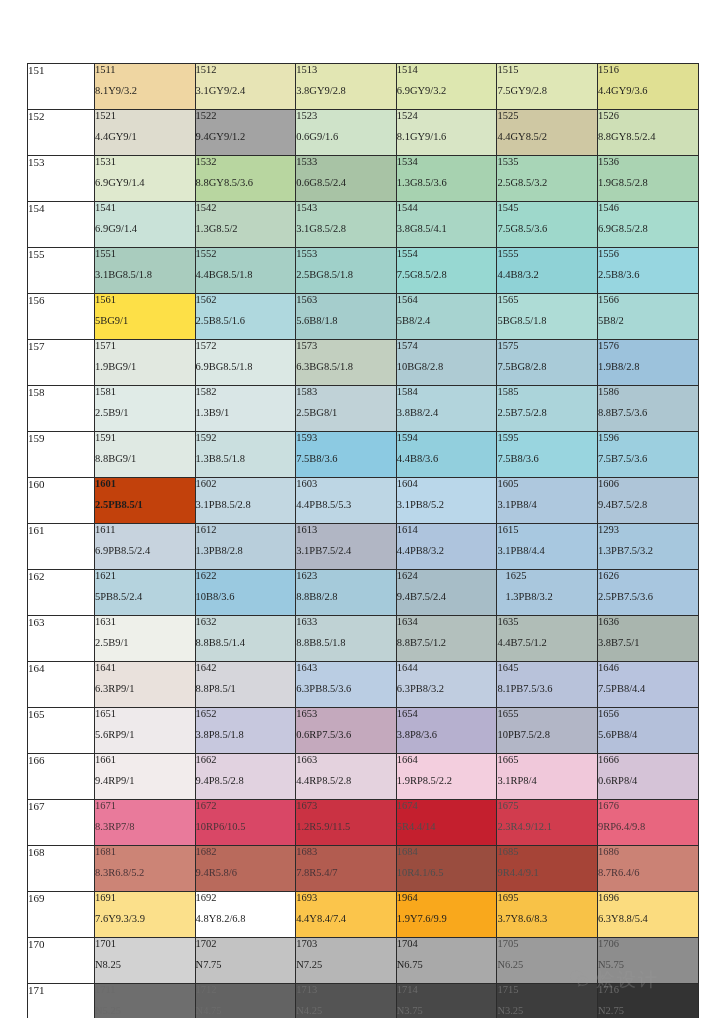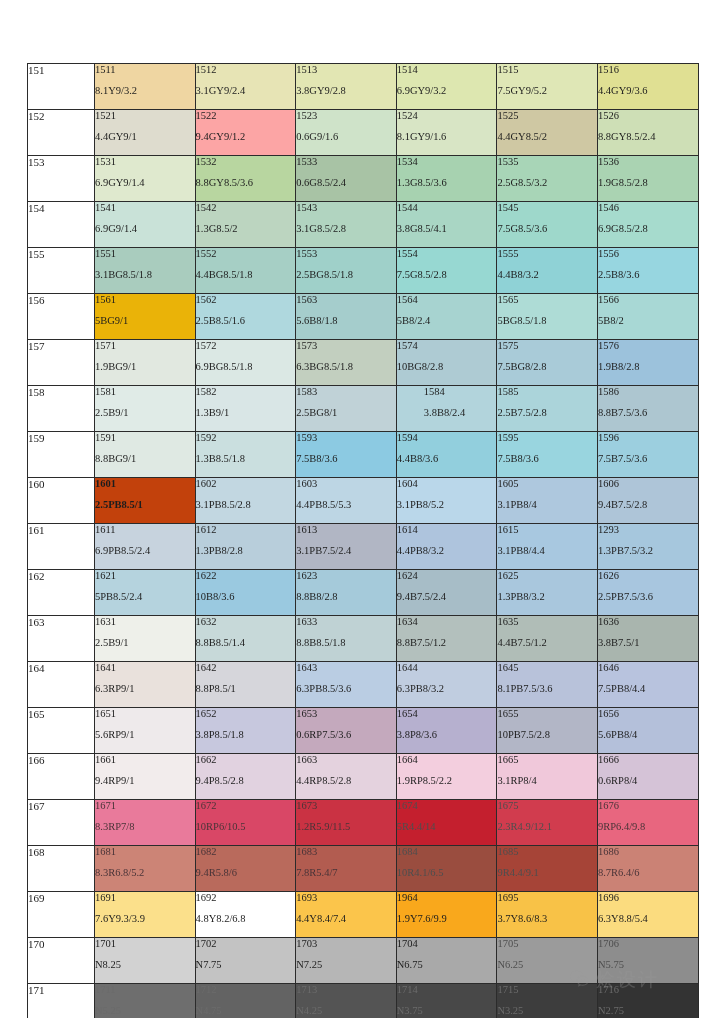--- a/index.html
+++ b/index.html
@@ -112,34 +112,34 @@
           <td class="swatch" style="background-color: rgb(226, 230, 179);">
             <span class="swatch-code tx-dark">1513</span>
             <span class="swatch-munsell tx-dark">3.8GY9/2.8</span>
           </td>
           <td class="swatch" style="background-color: rgb(221, 231, 176);">
             <span class="swatch-code tx-dark">1514</span>
             <span class="swatch-munsell tx-dark">6.9GY9/3.2</span>
           </td>
           <td class="swatch" style="background-color: rgb(223, 231, 182);">
             <span class="swatch-code tx-dark">1515</span>
-            <span class="swatch-munsell tx-dark">7.5GY9/5.2</span>
+            <span class="swatch-munsell tx-dark">7.5GY9/2.8</span>
           </td>
           <td class="swatch" style="background-color: rgb(224, 224, 147);">
             <span class="swatch-code tx-dark">1516</span>
             <span class="swatch-munsell tx-dark">4.4GY9/3.6</span>
           </td>
         </tr>
         <tr>
           <td class="row-label">152</td>
           <td class="swatch" style="background-color: rgb(222, 220, 206);">
             <span class="swatch-code tx-dark">1521</span>
             <span class="swatch-munsell tx-dark">4.4GY9/1</span>
           </td>
-          <td class="swatch" style="background-color: #fca5a5;">
+          <td class="swatch" style="background-color: #a3a3a3;">
             <span class="swatch-code tx-dark">1522</span>
             <span class="swatch-munsell tx-dark">9.4GY9/1.2</span>
           </td>
           <td class="swatch" style="background-color: rgb(207, 227, 201); margin-left: 17px;">
             <span class="swatch-code tx-dark">1523</span>
             <span class="swatch-munsell tx-dark">0.6G9/1.6</span>
           </td>
           <td class="swatch" style="background-color: rgb(216, 229, 197);">
             <span class="swatch-code tx-dark">1524</span>
             <span class="swatch-munsell tx-dark">8.1GY9/1.6</span>
@@ -229,21 +229,21 @@
             <span class="swatch-code tx-dark">1555</span>
             <span class="swatch-munsell tx-dark">4.4B8/3.2</span>
           </td>
           <td class="swatch" style="background-color: rgb(151, 214, 224);">
             <span class="swatch-code tx-dark">1556</span>
             <span class="swatch-munsell tx-dark">2.5B8/3.6</span>
           </td>
         </tr>
         <tr>
           <td class="row-label">156</td>
-          <td class="swatch" style="background-color: #eab308;">
+          <td class="swatch" style="background-color: #fde047;">
             <span class="swatch-code tx-dark">1561</span>
             <span class="swatch-munsell tx-dark">5BG9/1</span>
           </td>
           <td class="swatch" style="background-color: rgb(175, 216, 222);">
             <span class="swatch-code tx-dark">1562</span>
             <span class="swatch-munsell tx-dark">2.5B8.5/1.6</span>
           </td>
           <td class="swatch" style="background-color: rgb(165, 205, 204);">
             <span class="swatch-code tx-dark">1563</span>
             <span class="swatch-munsell tx-dark">5.6B8/1.8</span>
@@ -295,21 +295,21 @@
             <span class="swatch-munsell tx-dark">2.5B9/1</span>
           </td>
           <td class="swatch" style="background-color: rgb(217, 230, 230);">
             <span class="swatch-code tx-dark">1582</span>
             <span class="swatch-munsell tx-dark">1.3B9/1</span>
           </td>
           <td class="swatch" style="background-color: rgb(192, 210, 215);">
             <span class="swatch-code tx-dark">1583</span>
             <span class="swatch-munsell tx-dark">2.5BG8/1</span>
           </td>
-          <td class="swatch" style="background-color: rgb(178, 212, 220); padding-left: 27px;">
+          <td class="swatch" style="background-color: rgb(178, 212, 220);">
             <span class="swatch-code tx-dark">1584</span>
             <span class="swatch-munsell tx-dark">3.8B8/2.4</span>
           </td>
           <td class="swatch" style="background-color: rgb(171, 212, 218);">
             <span class="swatch-code tx-dark">1585</span>
             <span class="swatch-munsell tx-dark">2.5B7.5/2.8</span>
           </td>
           <td class="swatch" style="background-color: rgb(173, 198, 208);">
             <span class="swatch-code tx-dark">1586</span>
             <span class="swatch-munsell tx-dark">8.8B7.5/3.6</span>
@@ -407,21 +407,21 @@
             <span class="swatch-munsell tx-dark">10B8/3.6</span>
           </td>
           <td class="swatch" style="background-color: rgb(165, 202, 218);">
             <span class="swatch-code tx-dark">1623</span>
             <span class="swatch-munsell tx-dark">8.8B8/2.8</span>
           </td>
           <td class="swatch" style="background-color: rgb(167, 189, 199);">
             <span class="swatch-code tx-dark">1624</span>
             <span class="swatch-munsell tx-dark">9.4B7.5/2.4</span>
           </td>
-          <td class="swatch" style="background-color: rgb(169, 199, 221);">
+          <td class="swatch" style="background-color: rgb(169, 199, 221); padding-left: 8px;">
             <span class="swatch-code tx-dark">1625</span>
             <span class="swatch-munsell tx-dark">1.3PB8/3.2</span>
           </td>
           <td class="swatch" style="background-color: rgb(168, 198, 223);">
             <span class="swatch-code tx-dark">1626</span>
             <span class="swatch-munsell tx-dark">2.5PB7.5/3.6</span>
           </td>
         </tr>
         <tr>
           <td class="row-label">163</td>

